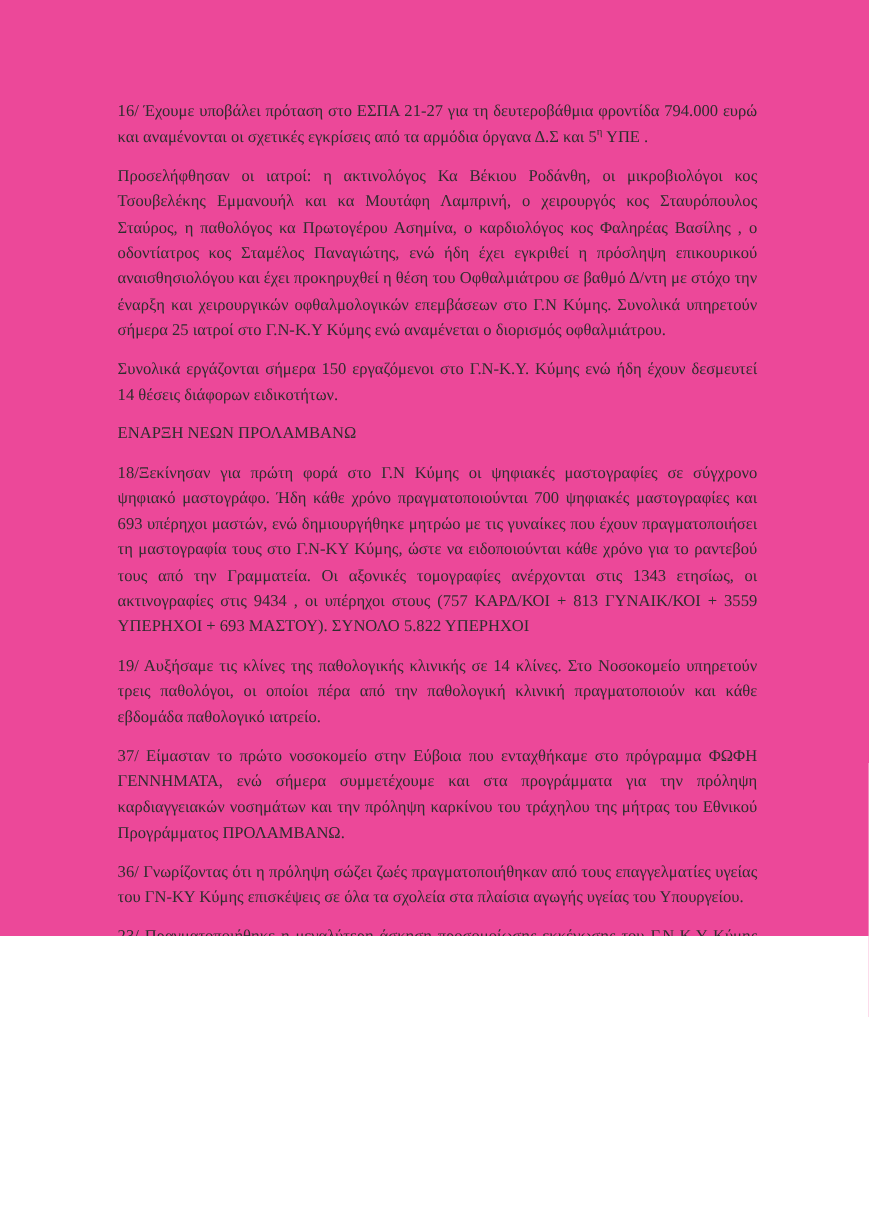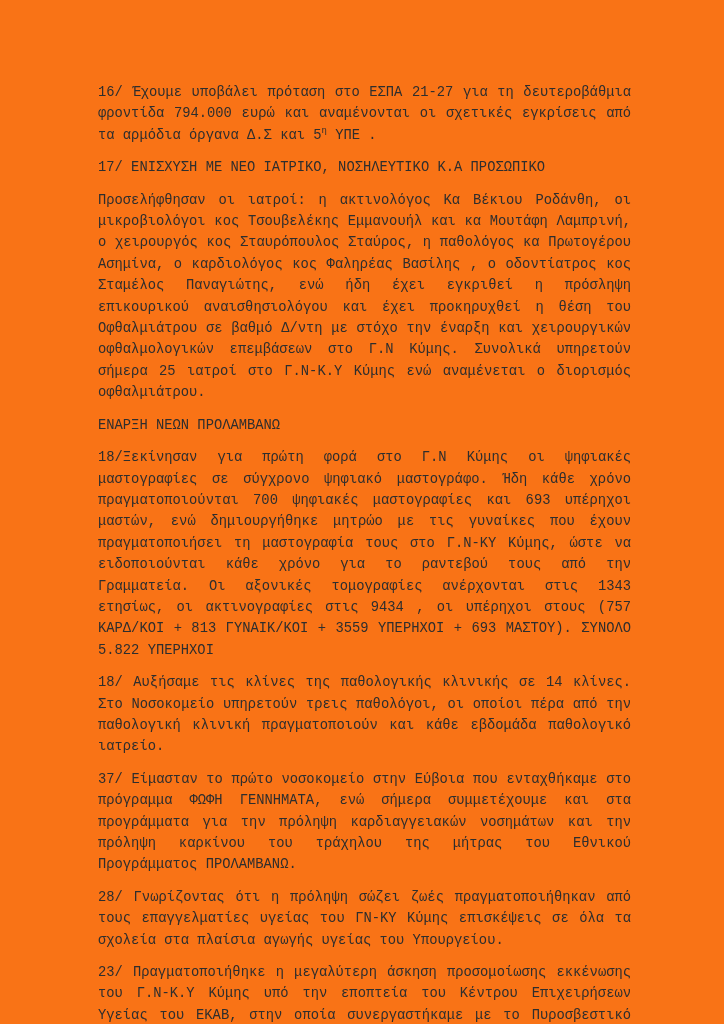--- a/index.html
+++ b/index.html
@@ -3,24 +3,24 @@
 <meta charset="utf-8">
 <style>
   html, body {
     margin: 0;
     padding: 0;
     background: #ffffff;
   }
   .page {
     position: relative;
     width: 724px;
-    height: 1024px;
-    background: #f97316;
+    height: 780px;
+    background: #ec4899;
     overflow: hidden;
-    font-family: Liberation Mono, monospace;
+    font-family: Liberation Serif, serif;
   }
   .content {
     position: absolute;
     left: 98px;
     top: 82px;
     width: 533px;
     color: #2e2e2e;
     font-size: 13.8px;
     line-height: 21.4px;
     -webkit-font-smoothing: antialiased;
@@ -40,32 +40,32 @@
   }
 </style>
 </head>
 <body>
 
 <div class="page">
   <div class="content">
 
     <p><span>16/  Έχουμε υποβάλει πρόταση στο ΕΣΠΑ 21-27 για τη δευτεροβάθμια φροντίδα 794.000 ευρώ και αναμένονται οι σχετικές εγκρίσεις από τα αρμόδια όργανα Δ.Σ και 5</span><sup class="ord">η</sup><span> ΥΠΕ .</span></p>
 
-    <p class="heading">17/ ΕΝΙΣΧΥΣΗ ΜΕ ΝΕΟ ΙΑΤΡΙΚΟ, ΝΟΣΗΛΕΥΤΙΚΟ Κ.Α  ΠΡΟΣΩΠΙΚΟ</p>
 
     <p>Προσελήφθησαν οι ιατροί: η ακτινολόγος Κα Βέκιου Ροδάνθη, οι μικροβιολόγοι κος Τσουβελέκης Εμμανουήλ και κα Μουτάφη Λαμπρινή, ο χειρουργός κος Σταυρόπουλος Σταύρος, η παθολόγος κα Πρωτογέρου Ασημίνα, ο καρδιολόγος κος Φαληρέας Βασίλης , ο οδοντίατρος κος Σταμέλος Παναγιώτης, ενώ ήδη έχει εγκριθεί η πρόσληψη επικουρικού αναισθησιολόγου και έχει προκηρυχθεί η θέση του Οφθαλμιάτρου σε βαθμό Δ/ντη με στόχο την έναρξη και χειρουργικών οφθαλμολογικών επεμβάσεων στο Γ.Ν Κύμης.  Συνολικά υπηρετούν σήμερα 25 ιατροί στο Γ.Ν-Κ.Υ Κύμης  ενώ αναμένεται ο διορισμός οφθαλμιάτρου.</p>
 
+    <p>Συνολικά εργάζονται σήμερα 150 εργαζόμενοι στο Γ.Ν-Κ.Υ. Κύμης ενώ ήδη έχουν δεσμευτεί 14 θέσεις διάφορων ειδικοτήτων.</p>
 
     <p class="heading">ΕΝΑΡΞΗ ΝΕΩΝ ΠΡΟΛΑΜΒΑΝΩ</p>
 
     <p>18/Ξεκίνησαν για πρώτη φορά στο Γ.Ν Κύμης οι ψηφιακές μαστογραφίες σε σύγχρονο ψηφιακό μαστογράφο. Ήδη κάθε χρόνο πραγματοποιούνται 700 ψηφιακές μαστογραφίες και 693 υπέρηχοι μαστών, ενώ δημιουργήθηκε μητρώο με τις γυναίκες που έχουν πραγματοποιήσει τη μαστογραφία τους στο Γ.Ν-ΚΥ Κύμης, ώστε να ειδοποιούνται κάθε χρόνο για το ραντεβού τους από την Γραμματεία. Οι αξονικές τομογραφίες ανέρχονται στις 1343 ετησίως, οι ακτινογραφίες στις 9434 , οι υπέρηχοι στους (757 ΚΑΡΔ/ΚΟΙ + 813 ΓΥΝΑΙΚ/ΚΟΙ + 3559 ΥΠΕΡΗΧΟΙ + 693 ΜΑΣΤΟΥ). ΣΥΝΟΛΟ 5.822 ΥΠΕΡΗΧΟΙ</p>
 
-    <p>18/ Αυξήσαμε τις κλίνες της παθολογικής κλινικής σε 14 κλίνες. Στο Νοσοκομείο υπηρετούν τρεις παθολόγοι, οι οποίοι πέρα από την παθολογική κλινική πραγματοποιούν και κάθε εβδομάδα παθολογικό ιατρείο.</p>
+    <p>19/ Αυξήσαμε τις κλίνες της παθολογικής κλινικής σε 14 κλίνες. Στο Νοσοκομείο υπηρετούν τρεις παθολόγοι, οι οποίοι πέρα από την παθολογική κλινική πραγματοποιούν και κάθε εβδομάδα παθολογικό ιατρείο.</p>
 
 
     <p>37/ Είμασταν το πρώτο νοσοκομείο στην Εύβοια που ενταχθήκαμε στο πρόγραμμα ΦΩΦΗ ΓΕΝΝΗΜΑΤΑ, ενώ σήμερα συμμετέχουμε και στα προγράμματα για  την πρόληψη καρδιαγγειακών νοσημάτων και την πρόληψη καρκίνου του τράχηλου της μήτρας του Εθνικού Προγράμματος ΠΡΟΛΑΜΒΑΝΩ.</p>
 
-    <p>28/ Γνωρίζοντας ότι η πρόληψη σώζει ζωές πραγματοποιήθηκαν από τους επαγγελματίες υγείας του ΓΝ-ΚΥ Κύμης επισκέψεις σε όλα τα σχολεία στα πλαίσια αγωγής υγείας του Υπουργείου.</p>
+    <p>36/ Γνωρίζοντας ότι η πρόληψη σώζει ζωές πραγματοποιήθηκαν από τους επαγγελματίες υγείας του ΓΝ-ΚΥ Κύμης επισκέψεις σε όλα τα σχολεία στα πλαίσια αγωγής υγείας του Υπουργείου.</p>
 
     <p>23/ Πραγματοποιήθηκε η μεγαλύτερη άσκηση προσομοίωσης εκκένωσης του Γ.Ν-Κ.Υ Κύμης υπό την εποπτεία του Κέντρου Επιχειρήσεων Υγείας του ΕΚΑΒ, στην οποία συνεργαστήκαμε με το Πυροσβεστικό Σώμα , την Ελληνική Αστυνομία, το παράρτημα του ΕΚΑΒ, το Στρατό, την Πολιτική Προστασία του Δήμου Κύμης Αλιβερίου και την Εθελοντική Ομάδα Διάσωσης της Εύβοιας.</p>
 
   </div>
 </div>
 
 </body></html>

